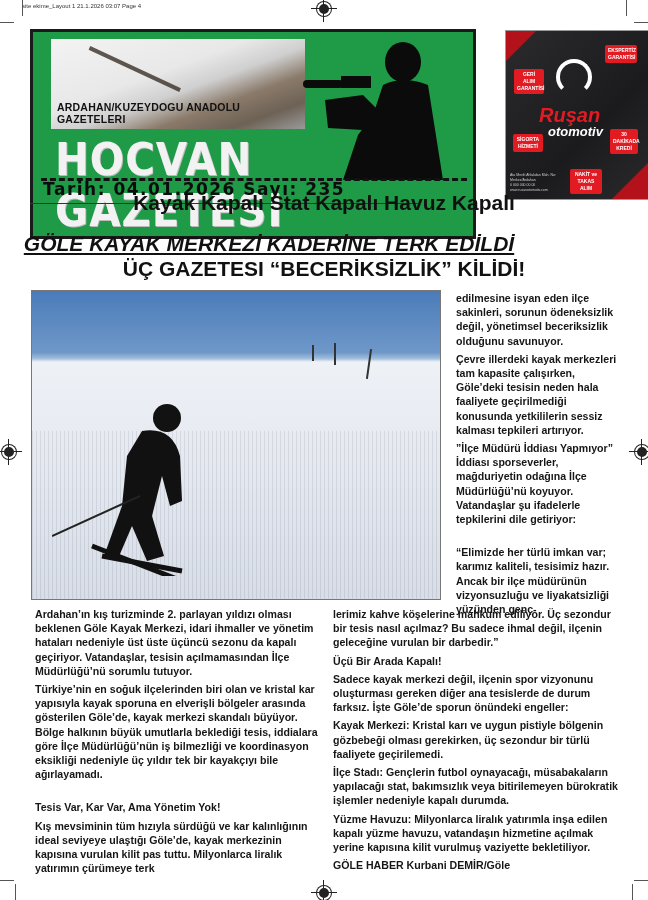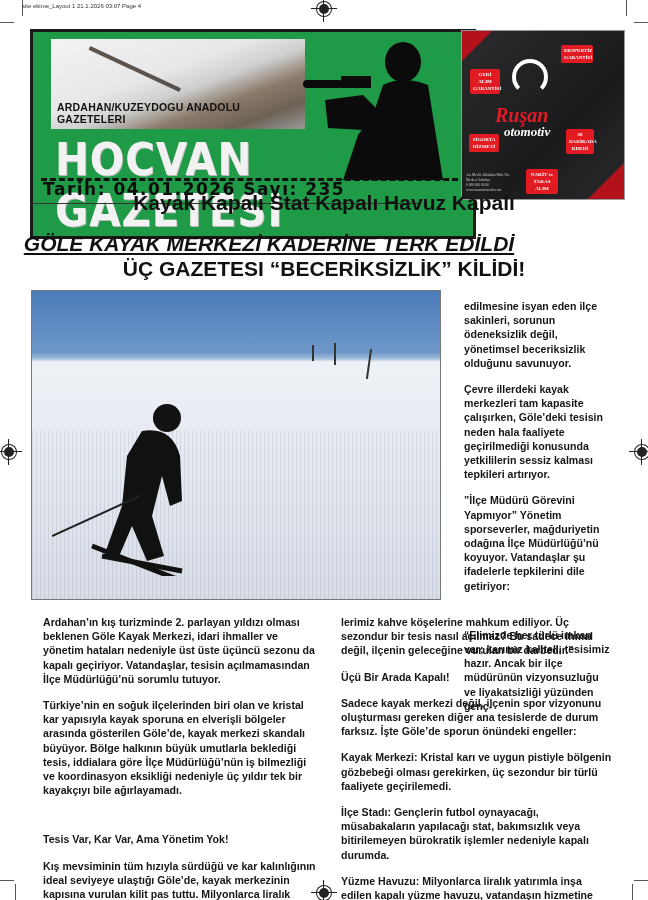--- a/index.html
+++ b/index.html
@@ -19,22 +19,22 @@
               background:linear-gradient(160deg,#f3f3f3 0%,#e8e8e8 40%,#cfcfcf 55%,#8a7a6a 70%,#6d6255 85%,#9a9a9a 100%); }
   .mh-photo .ridge { position:absolute; left:30px; top:5px; width:100px; height:40px; border-top:4px solid #3a2e26; transform:rotate(25deg); transform-origin:left; opacity:.8; }
   .mh-sub { position:absolute; left:6px; bottom:4px; font-size:10.5px; font-weight:bold; letter-spacing:.2px; color:#111; }
   .mh-title { position:absolute; left:22px; top:102px; font-size:44px; font-weight:bold; color:#f2f2f2; letter-spacing:1px;
               text-shadow:1px 1px 0 #bbb; font-family:"DejaVu Sans", sans-serif; transform:scaleX(0.92); transform-origin:left; }
   .mh-dash { position:absolute; left:8px; right:6px; top:146px; border-top:3px dashed #111; }
   .mh-date { position:absolute; left:10px; top:147px; font-size:17px; font-weight:bold; color:#0d0d0d; letter-spacing:1.5px; font-family:"DejaVu Sans", sans-serif; }
   .silhouette { position:absolute; right:20px; top:8px; width:150px; height:140px; }
 
   
-  .ad { position:absolute; left:461px; top:30px; width:164px; height:170px; background:linear-gradient(135deg,#2b2b2e,#1b1b1d 60%,#2a2a2c);
-        border:1px solid #999; box-sizing:border-box; overflow:hidden;font-family:Liberation Serif, serif; }
+  .ad { position:absolute; left:505px; top:30px; width:144px; height:170px; background:linear-gradient(135deg,#2b2b2e,#1b1b1d 60%,#2a2a2c);
+        border:1px solid #999; box-sizing:border-box; overflow:hidden; }
   .ad-badge { position:absolute; background:#e21b23; color:#fff; font-size:5px; font-weight:bold; text-align:center; line-height:7px; padding:2px 3px; border-radius:2px; }
   .ad-brand { position:absolute; left:33px; top:73px; color:#e21b23; font-size:20px; font-weight:bold; font-style:italic; }
   .ad-brand2 { position:absolute; left:42px; top:93px; color:#fff; font-size:13px; font-weight:bold; font-style:italic; }
   .ad-gauge { position:absolute; left:50px; top:28px; width:36px; height:36px; border-radius:50%; border:4px solid #fff; border-bottom-color:transparent; box-sizing:border-box; }
   .ad-info { position:absolute; left:4px; top:142px; color:#ccc; font-size:3.5px; line-height:5px; }
 
   
   .rule { position:absolute; left:30px; top:203px; width:388px; border-top:1px solid #333; }
   .h1 { position:absolute; left:0; width:648px; text-align:center; top:191px; font-size:21px; font-weight:bold; color:#111; }
   .h2 { position:absolute; left:0; width:538px; text-align:center; top:232px; font-size:21px; font-weight:bold; font-style:italic; text-decoration:underline; color:#111; }
@@ -42,21 +42,21 @@
 
   
   .photo { position:absolute; left:31px; top:290px; width:410px; height:310px; overflow:hidden; border:1px solid #777; box-sizing:border-box;
            background:linear-gradient(180deg,#4a7bb9 0%,#6f98c9 20%,#a3bfdc 22%,#eef1f6 23%,#e4e8ef 60%,#d8dde6 100%); }
   .photo .grooves { position:absolute; left:0; right:0; top:140px; bottom:0;
            background:repeating-linear-gradient(90deg, rgba(120,130,150,.18) 0 1px, transparent 1px 4px); }
   .photo .pole { position:absolute; width:2px; background:#333; }
 
   
   .txt { position:absolute; font-size:10.6px; font-weight:bold; line-height:14.2px; color:#161616; }
-  .txt p { margin:12px; }
+  .txt p { margin:4px; }
   .col-right-top { left:452px; top:287px; width:172px; }
   .col-left { left:31px; top:603px; width:298px; }
   .col-right-bottom { left:329px; top:603px; width:296px; }
   .gap { height:11px; }
 </style>
 </head>
 <body>
 
 <div class="slug">site ekime_Layout 1  21.1.2026  03:07  Page 4</div>
 <div class="reg" style="left:317px;top:2px;"></div>
@@ -123,21 +123,21 @@
     <path d="M90 35 Q120 30 128 60 L130 105 L118 110 L110 80 L100 120 L112 160 L95 165 L80 130 L65 165 L52 160 L70 110 L75 60 Z" fill="#111"></path>
     <line x1="0" y1="140" x2="88" y2="100" stroke="#222" stroke-width="2"></line>
     <line x1="40" y1="150" x2="130" y2="185" stroke="#111" stroke-width="5"></line>
     <line x1="50" y1="160" x2="130" y2="175" stroke="#111" stroke-width="5"></line>
   </svg>
 </div>
 
 <div class="txt col-right-top">
   <p>edilmesine isyan eden ilçe sakinleri, sorunun ödeneksizlik değil, yönetimsel beceriksizlik olduğunu savunuyor.</p>
   <p>Çevre illerdeki kayak merkezleri tam kapasite çalışırken, Göle’deki tesisin neden hala faaliyete geçirilmediği konusunda yetkililerin sessiz kalması tepkileri artırıyor.</p>
-  <p>”İlçe Müdürü Görevini Yapmıyor” Yönetim sporseverler, mağduriyetin odağına İlçe Müdürlüğü’nü koyuyor. Vatandaşlar şu ifadelerle tepkilerini dile getiriyor:</p>
+  <p>”İlçe Müdürü İddiası Yapmıyor” İddiası sporseverler, mağduriyetin odağına İlçe Müdürlüğü’nü koyuyor. Vatandaşlar şu ifadelerle tepkilerini dile getiriyor:</p>
   <div class="gap"></div>
   <p>“Elimizde her türlü imkan var; karımız kaliteli, tesisimiz hazır. Ancak bir ilçe müdürünün vizyonsuzluğu ve liyakatsizliği yüzünden genç-</p>
 </div>
 
 <div class="txt col-left">
   <p>Ardahan’ın kış turizminde 2. parlayan yıldızı olması beklenen Göle Kayak Merkezi, idari ihmaller ve yönetim hataları nedeniyle üst üste üçüncü sezonu da kapalı geçiriyor. Vatandaşlar, tesisin açılmamasından İlçe Müdürlüğü’nü sorumlu tutuyor.</p>
   <p>Türkiye’nin en soğuk ilçelerinden biri olan ve kristal kar yapısıyla kayak sporuna en elverişli bölgeler arasında gösterilen Göle’de, kayak merkezi skandalı büyüyor. Bölge halkının büyük umutlarla beklediği tesis, iddialara göre İlçe Müdürlüğü’nün iş bilmezliği ve koordinasyon eksikliği nedeniyle üç yıldır tek bir kayakçıyı bile ağırlayamadı.</p>
   <div class="gap"></div>
   <p>Tesis Var, Kar Var, Ama Yönetim Yok!</p>
   <p>Kış mevsiminin tüm hızıyla sürdüğü ve kar kalınlığının ideal seviyeye ulaştığı Göle’de, kayak merkezinin kapısına vurulan kilit pas tuttu. Milyonlarca liralık yatırımın çürümeye terk</p>

